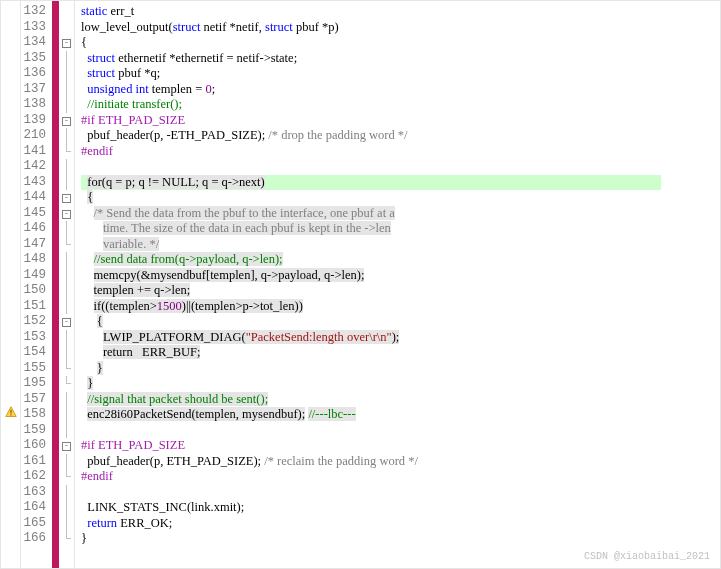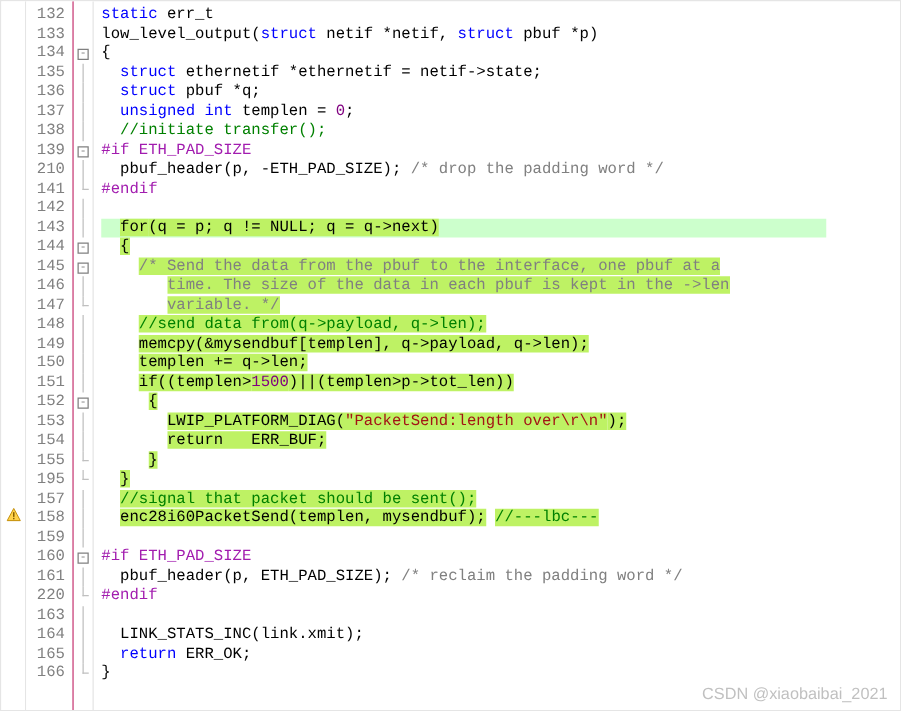--- a/index.html
+++ b/index.html
@@ -24,21 +24,21 @@
     flex-shrink: 0;
   }
   .gutter {
     width: 38px;
     background: #fff;
     text-align: right;
     color: #808080;
     padding: 3px 6px 0 0;
     flex-shrink: 0;
     line-height: 15.5px;
-    border-right: 1px solid #be185d;
+    border-right: 7px solid #be185d;
   }
   .gutter div { height: 15.5px; }
   .fold {
     width: 16px;
     background: #fff;
     flex-shrink: 0;
     padding-top: 3px;
     line-height: 15.5px;
     border-right: 1px solid #e5e5e5;
     position: relative;
@@ -71,54 +71,55 @@
     border-left: 1px solid #c0c0c0;
     border-bottom: 1px solid #c0c0c0;
     margin-left: 7px;
   }
   .code {
     flex: 1;
     padding: 3px 0 0 6px;
     line-height: 15.5px;
     white-space: pre;
     position: relative;
+    font-family: Liberation Serif, serif;
   }
   .code div { height: 15.5px; }
   .kw { color: #0000ff; }
   .str { color: #a31515; }
   .cmt-g { color: #008000; }
   .cmt-d { color: #808080; text-align: center; }
   .preproc { color: #a21caf; }
   .num { color: #800080; }
   .hl-line {
     background: #ccffcc;
     display: inline-block;
     width: 580px;
   }
   .sel {
-    background: #bef264;
+    background: #e5e5e5;
   }
   .marg-item {
     height: 15.5px;
     display: flex;
     align-items: center;
     justify-content: center;
   }
   .warn {
     width: 12px;
     height: 12px;
     display: inline-block;
   }
   .watermark {
     position: absolute;
     right: 10px;
     bottom: 6px;
     color: rgba(150,150,150,0.6);
-    font-family: Liberation Sans, sans-serif;
-    font-size: 13px;
+    font-family: Liberation Mono, monospace;
+    font-size: 10px;
   }
 </style>
 </head>
 <body>
 
 <div class="editor">
   <div class="gutter-margin" id="margin">
       <div class="marg-item"></div>
       <div class="marg-item"></div>
       <div class="marg-item"></div>
@@ -185,21 +186,21 @@
       <div>152</div>
       <div>153</div>
       <div>154</div>
       <div>155</div>
       <div>195</div>
       <div>157</div>
       <div>158</div>
       <div>159</div>
       <div>160</div>
       <div>161</div>
-      <div>220</div>
+      <div>162</div>
       <div>163</div>
       <div>164</div>
       <div>165</div>
       <div>166</div>
     </div>
   <div class="fold" id="fold">
       <div></div>
       <div></div>
       <div><span class="box">-</span></div>
       <div>

